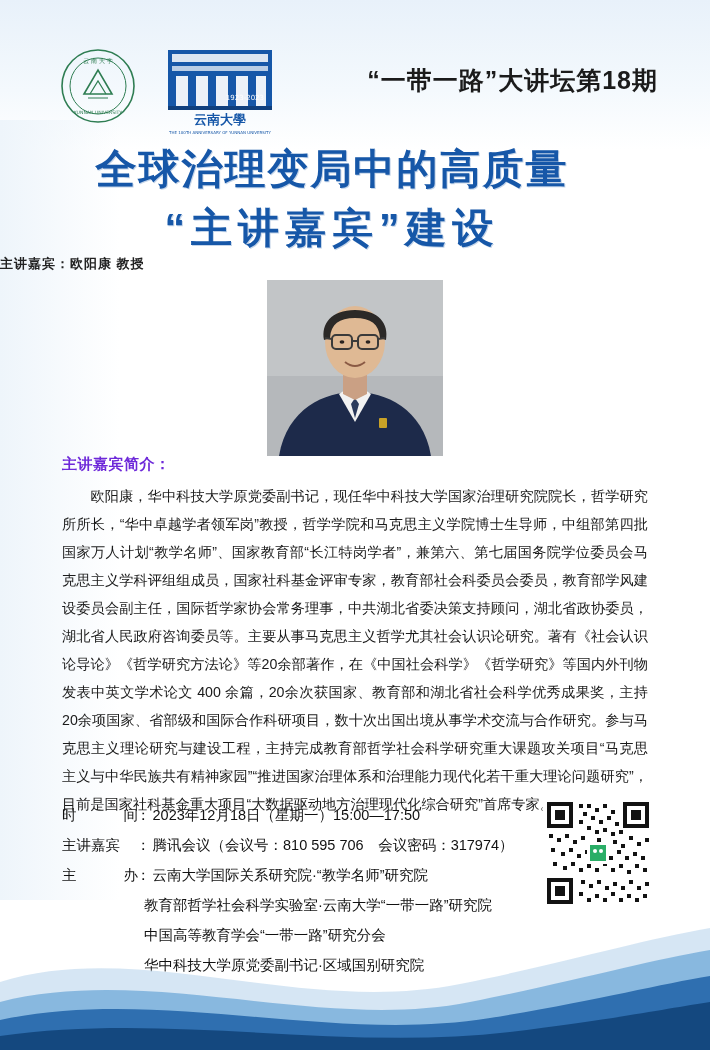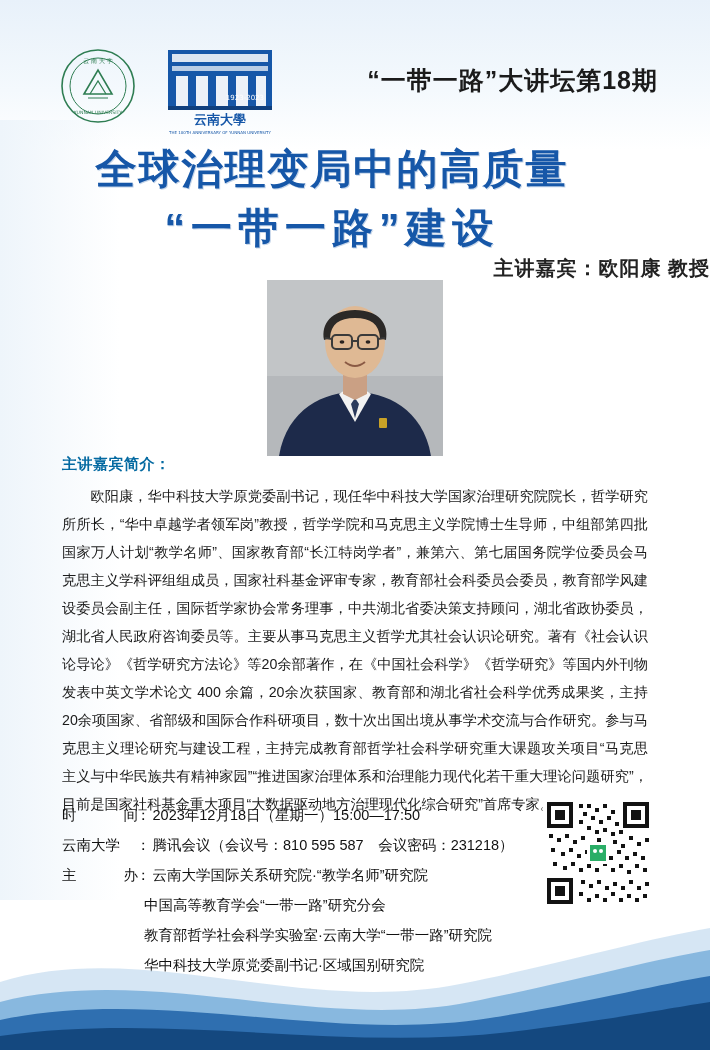--- a/index.html
+++ b/index.html
@@ -91,22 +91,22 @@
     text-shadow: 1px 1px 0 rgba(22,87,168,0.25);
   }
   .main-title .l2 { letter-spacing: 6px; }
 
   
   .speaker-line {
     position: absolute;
     top: 255px;
     left: 0;
     width: 710px;
-    text-align: right;
-    font-size: 20px;
+    text-align: left;
+    font-size: 13px;
     font-weight: bold;
     color: #222;
     letter-spacing: 1px;
   }
   .portrait {
     position: absolute;
     top: 280px;
     left: 267px;
     width: 176px;
     height: 176px;
@@ -115,21 +115,21 @@
   }
   .portrait svg { display: block; }
 
   
   .bio-heading {
     position: absolute;
     top: 455px;
     left: 62px;
     font-size: 15px;
     font-weight: bold;
-    color: #0369a1;
+    color: #6d28d9;
     letter-spacing: 0.5px;
   }
   .bio-body {
     position: absolute;
     top: 482px;
     left: 62px;
     width: 586px;
     font-size: 14.2px;
     line-height: 28px;
     color: #1a1a1a;
@@ -225,21 +225,21 @@
         <text x="104" y="60" font-size="7" fill="#ffffff" text-anchor="end" font-family="DejaVu Sans, sans-serif">1923-2023</text>
         <text x="60" y="94" font-size="4" fill="#1657a8" text-anchor="middle" font-family="DejaVu Sans, sans-serif">THE 100TH ANNIVERSARY OF YUNNAN UNIVERSITY</text>
       </svg>
     </div>
 
     <div class="header-title">“一带一路”大讲坛第18期</div>
   </div>
 
   <div class="main-title">
     <div class="l1">全球治理变局中的高质量</div>
-    <div class="l2">“一带一路”建设</div>
+    <div class="l2">“主讲嘉宾”建设</div>
   </div>
 
   <div class="speaker-line">主讲嘉宾：欧阳康 教授</div>
 
   <div class="portrait">
     <svg width="176" height="176" viewBox="0 0 176 176">
       <rect width="176" height="176" fill="#c2c5c7"></rect>
       <rect y="96" width="176" height="80" fill="#b5b8bb"></rect>
 
       <path d="M12 176 C20 128 58 112 88 112 C118 112 156 128 164 176 Z" fill="#1d2a4a"></path>
@@ -277,33 +277,33 @@
 
   <div class="info">
 
     <div class="info-row">
       <span class="info-label">时　　间</span>
       <span class="info-colon">：</span>
       <span class="info-value">2023年12月18日（星期一）15:00—17:50</span>
     </div>
 
     <div class="info-row">
-      <span class="info-label wide">云南大学</span>
+      <span class="info-label wide">主讲嘉宾</span>
       <span class="info-colon">：</span>
-      <span class="info-value">腾讯会议（会议号：810 595 587　会议密码：231218）</span>
+      <span class="info-value">腾讯会议（会议号：810 595 706　会议密码：317974）</span>
     </div>
 
     <div class="info-row">
       <span class="info-label">主　　办</span>
       <span class="info-colon">：</span>
       <span class="info-value">云南大学国际关系研究院·“教学名师”研究院</span>
     </div>
 
+    <div class="info-sub">教育部哲学社会科学实验室·云南大学“一带一路”研究院</div>
     <div class="info-sub">中国高等教育学会“一带一路”研究分会</div>
-    <div class="info-sub">教育部哲学社会科学实验室·云南大学“一带一路”研究院</div>
     <div class="info-sub">华中科技大学原党委副书记·区域国别研究院</div>
   </div>
 
   <div class="qr">
     <svg width="110" height="110" viewBox="0 0 110 110">
       <rect width="110" height="110" fill="#ffffff"></rect>
       <g fill="#121212">
 
         <rect x="4" y="4" width="26" height="26"></rect>
         <rect x="8" y="8" width="18" height="18" fill="#ffffff"></rect>

